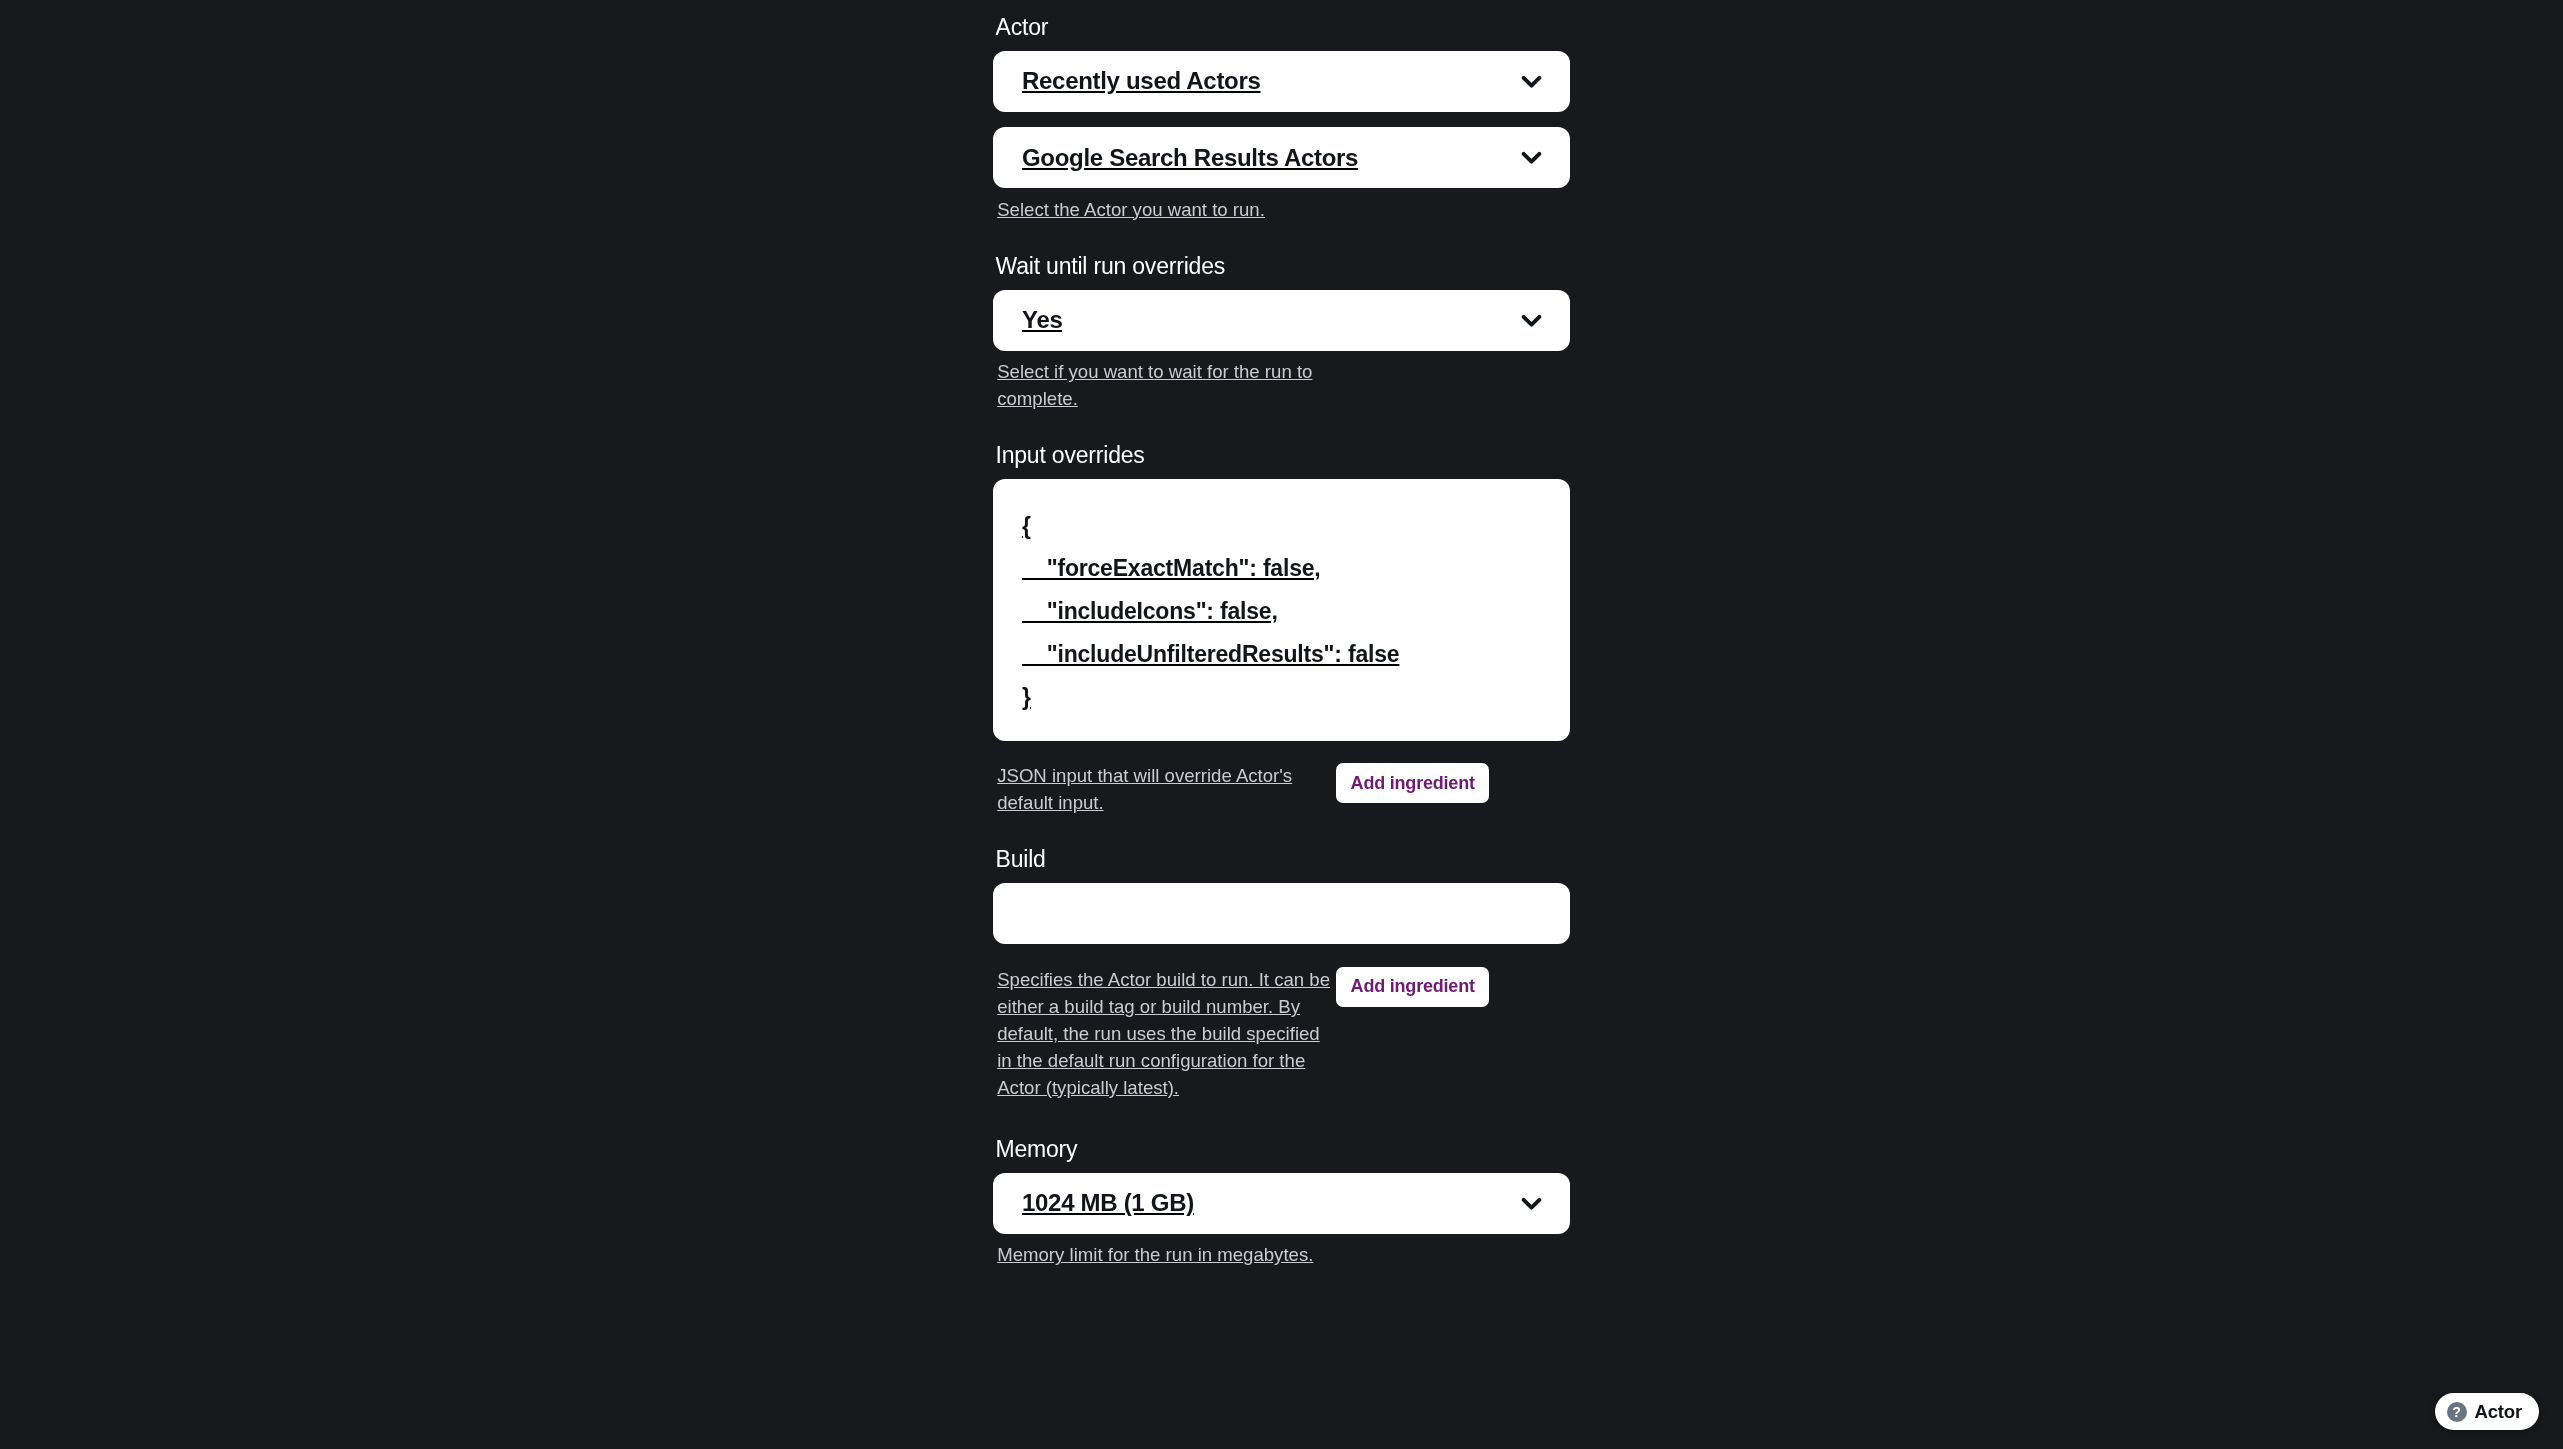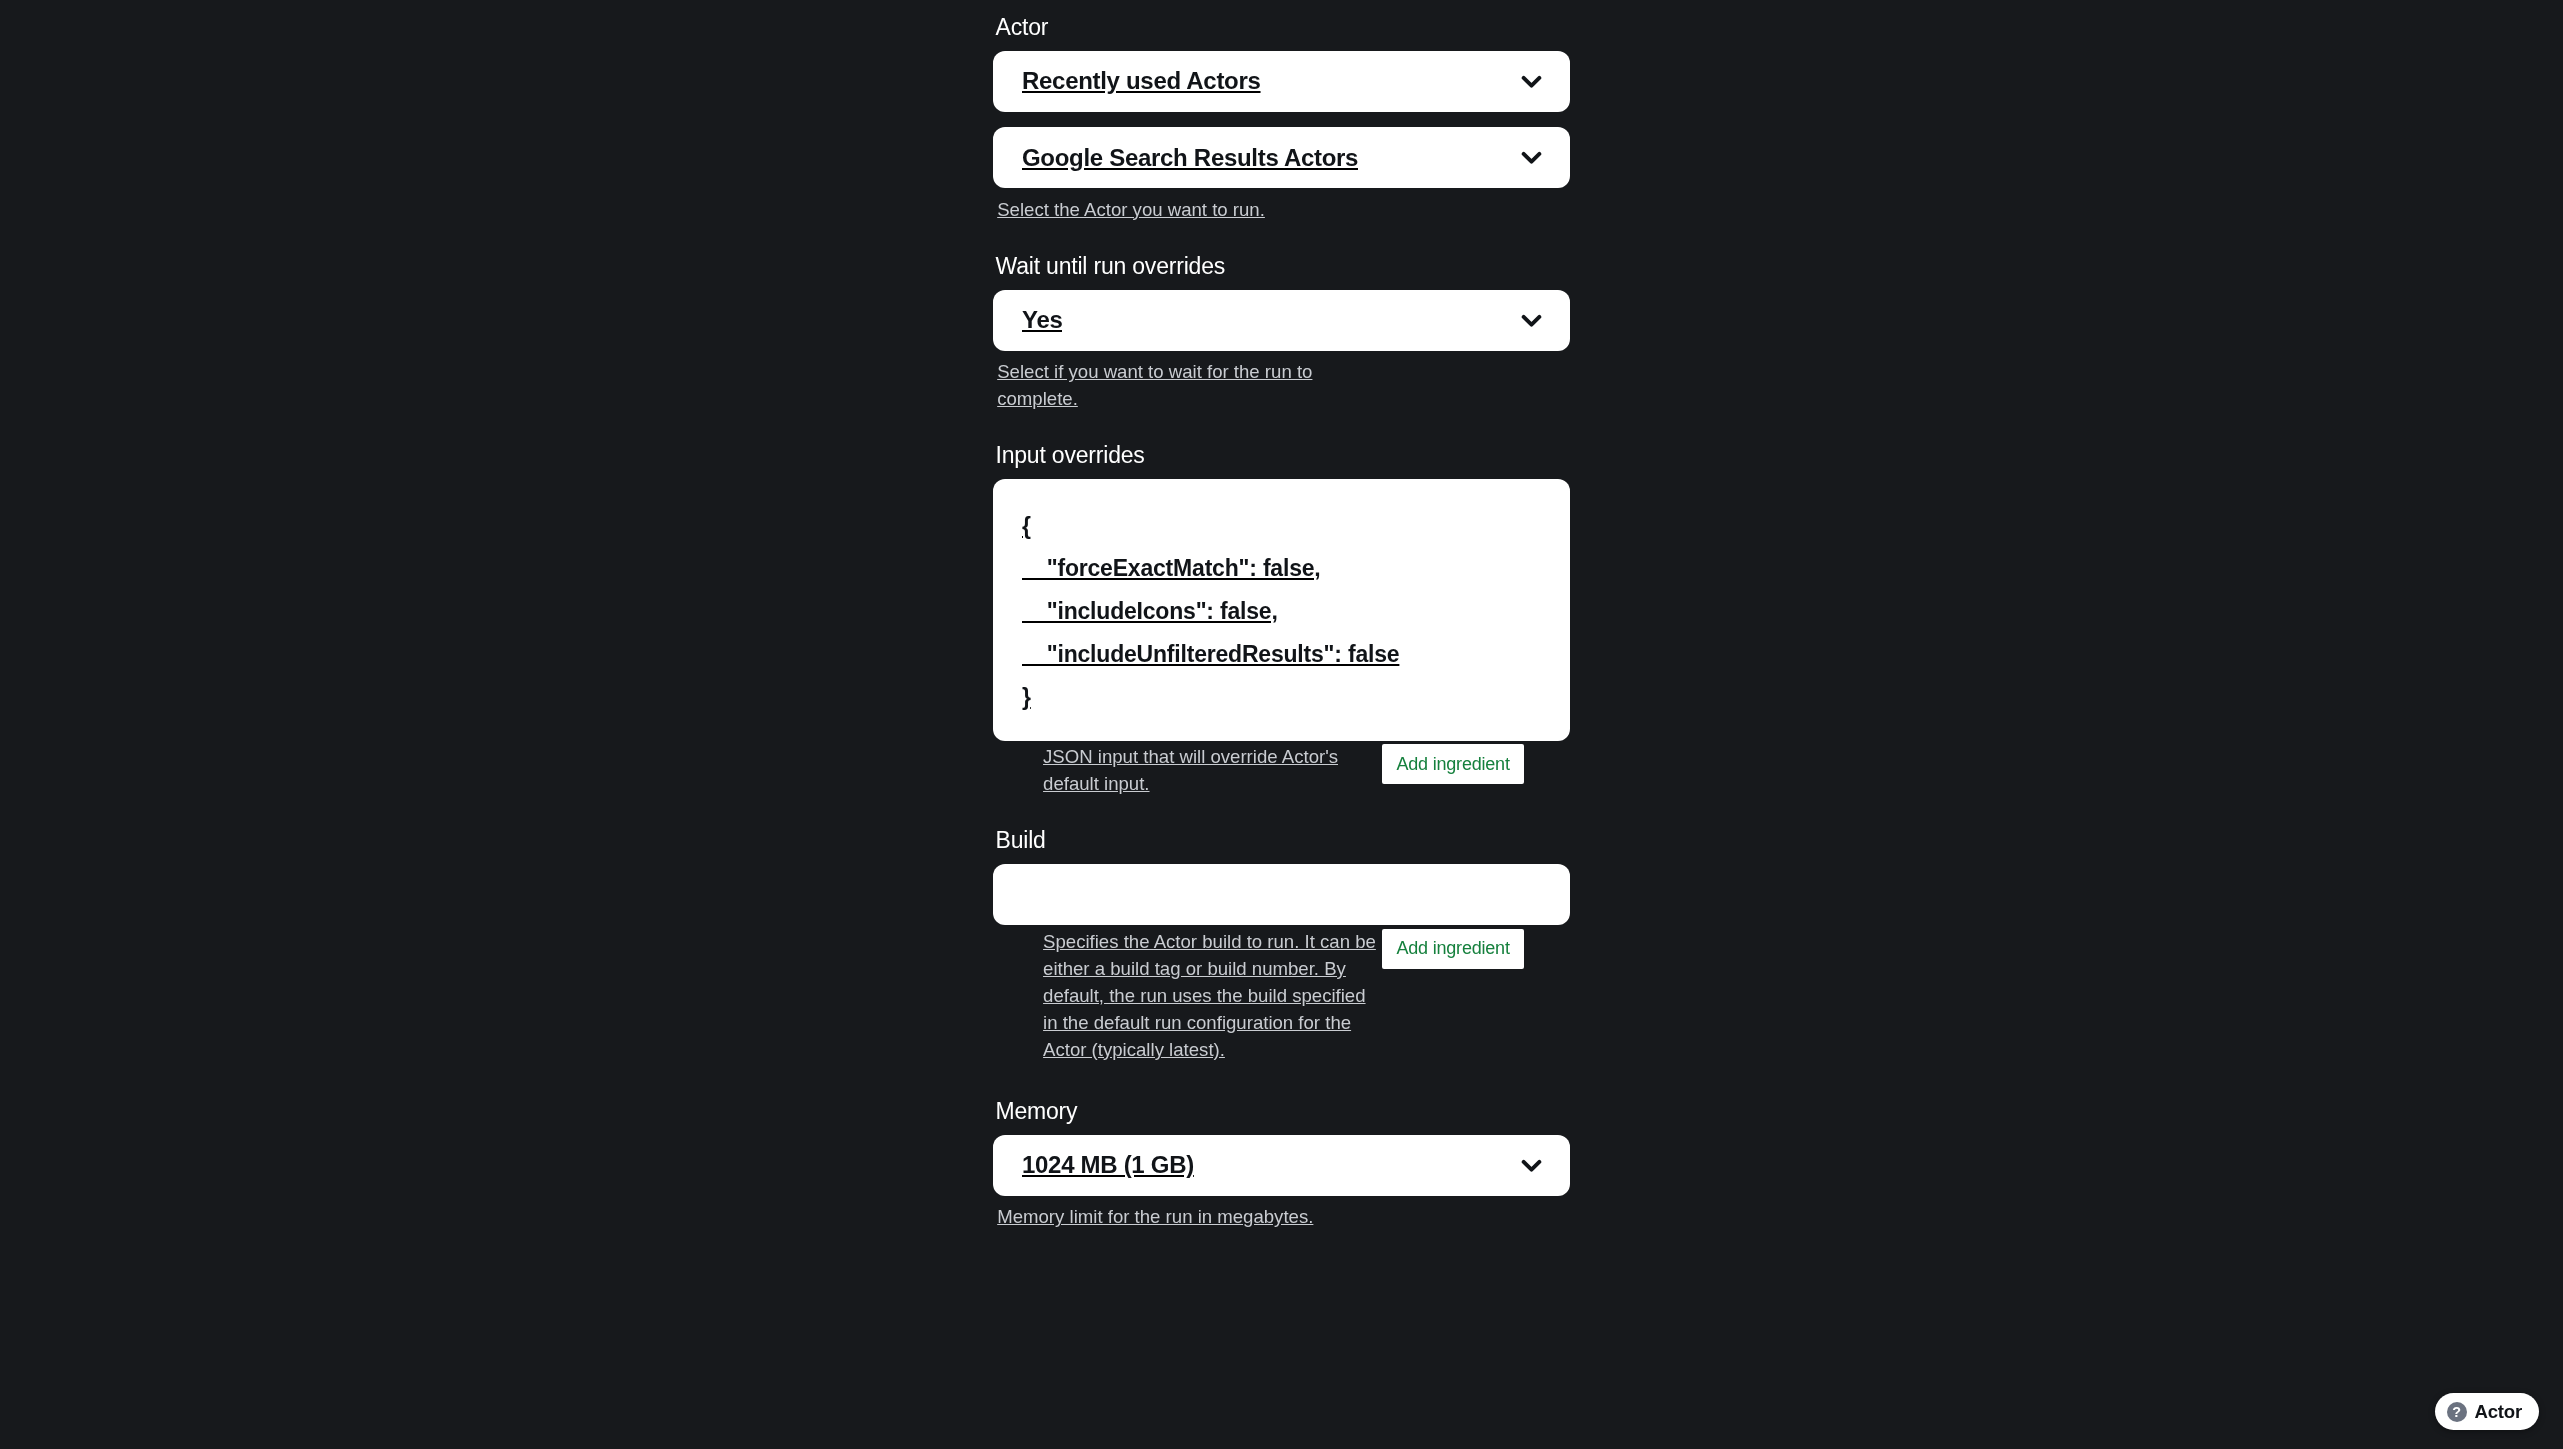--- a/index.html
+++ b/index.html
@@ -86,32 +86,32 @@
     color: #111418;
     font-size: 23px;
     font-weight: bold;
     line-height: 1.86;
     letter-spacing: -0.2px;
     white-space: pre;
   }
   .helper-row {
     display: flex;
     align-items: flex-start;
-    justify-content: center;
+    justify-content: flex-start;
     width: 577px;
-    margin-top: 2px;
+    margin-top: 21px;
   }
   .ingredient-btn {
     background: #ffffff;
-    color: #15803d;
+    color: #701a75;
     border: none;
-    border-radius: 2px;
+    border-radius: 7px;
     font-family: "Liberation Sans", sans-serif;
     font-size: 18px;
-    font-weight: normal;
+    font-weight: bold;
     letter-spacing: -0.2px;
     padding: 9.3px 14.4px;
     cursor: pointer;
     white-space: nowrap;
     flex: none;
     margin-top: 1.7px;
   }
   .text-box {
     height: 61px;
     padding: 0 24px 0 29px;

